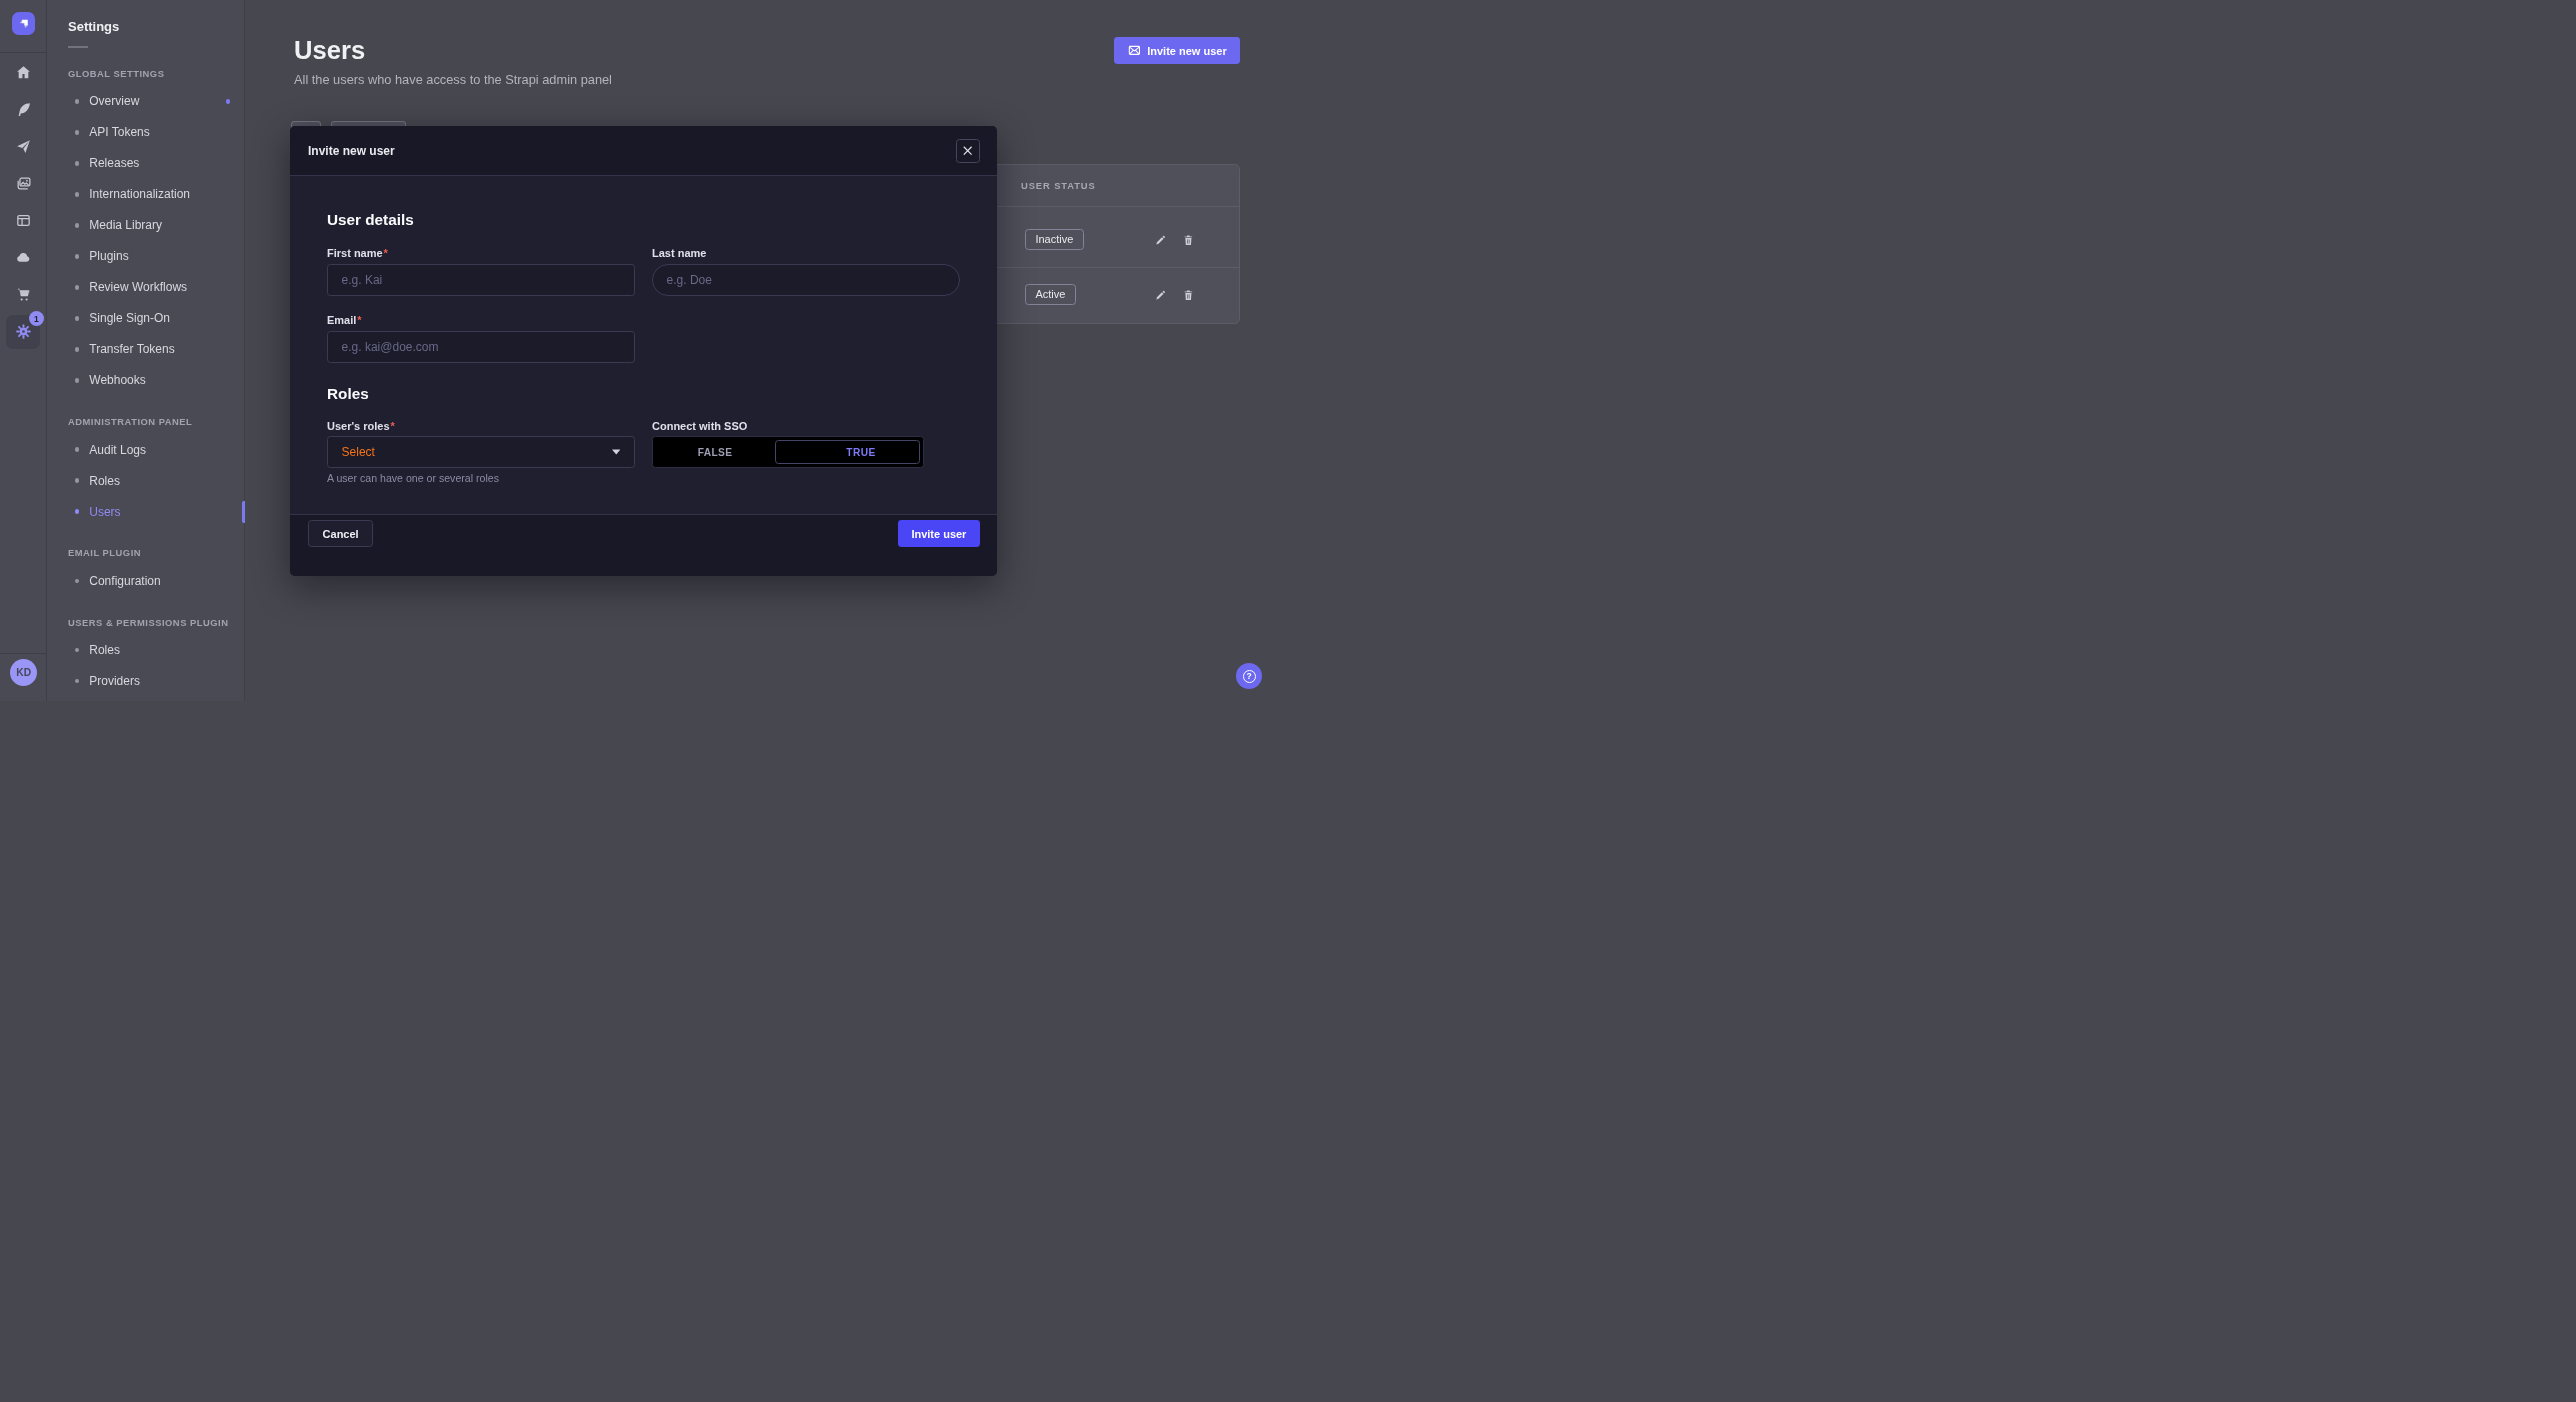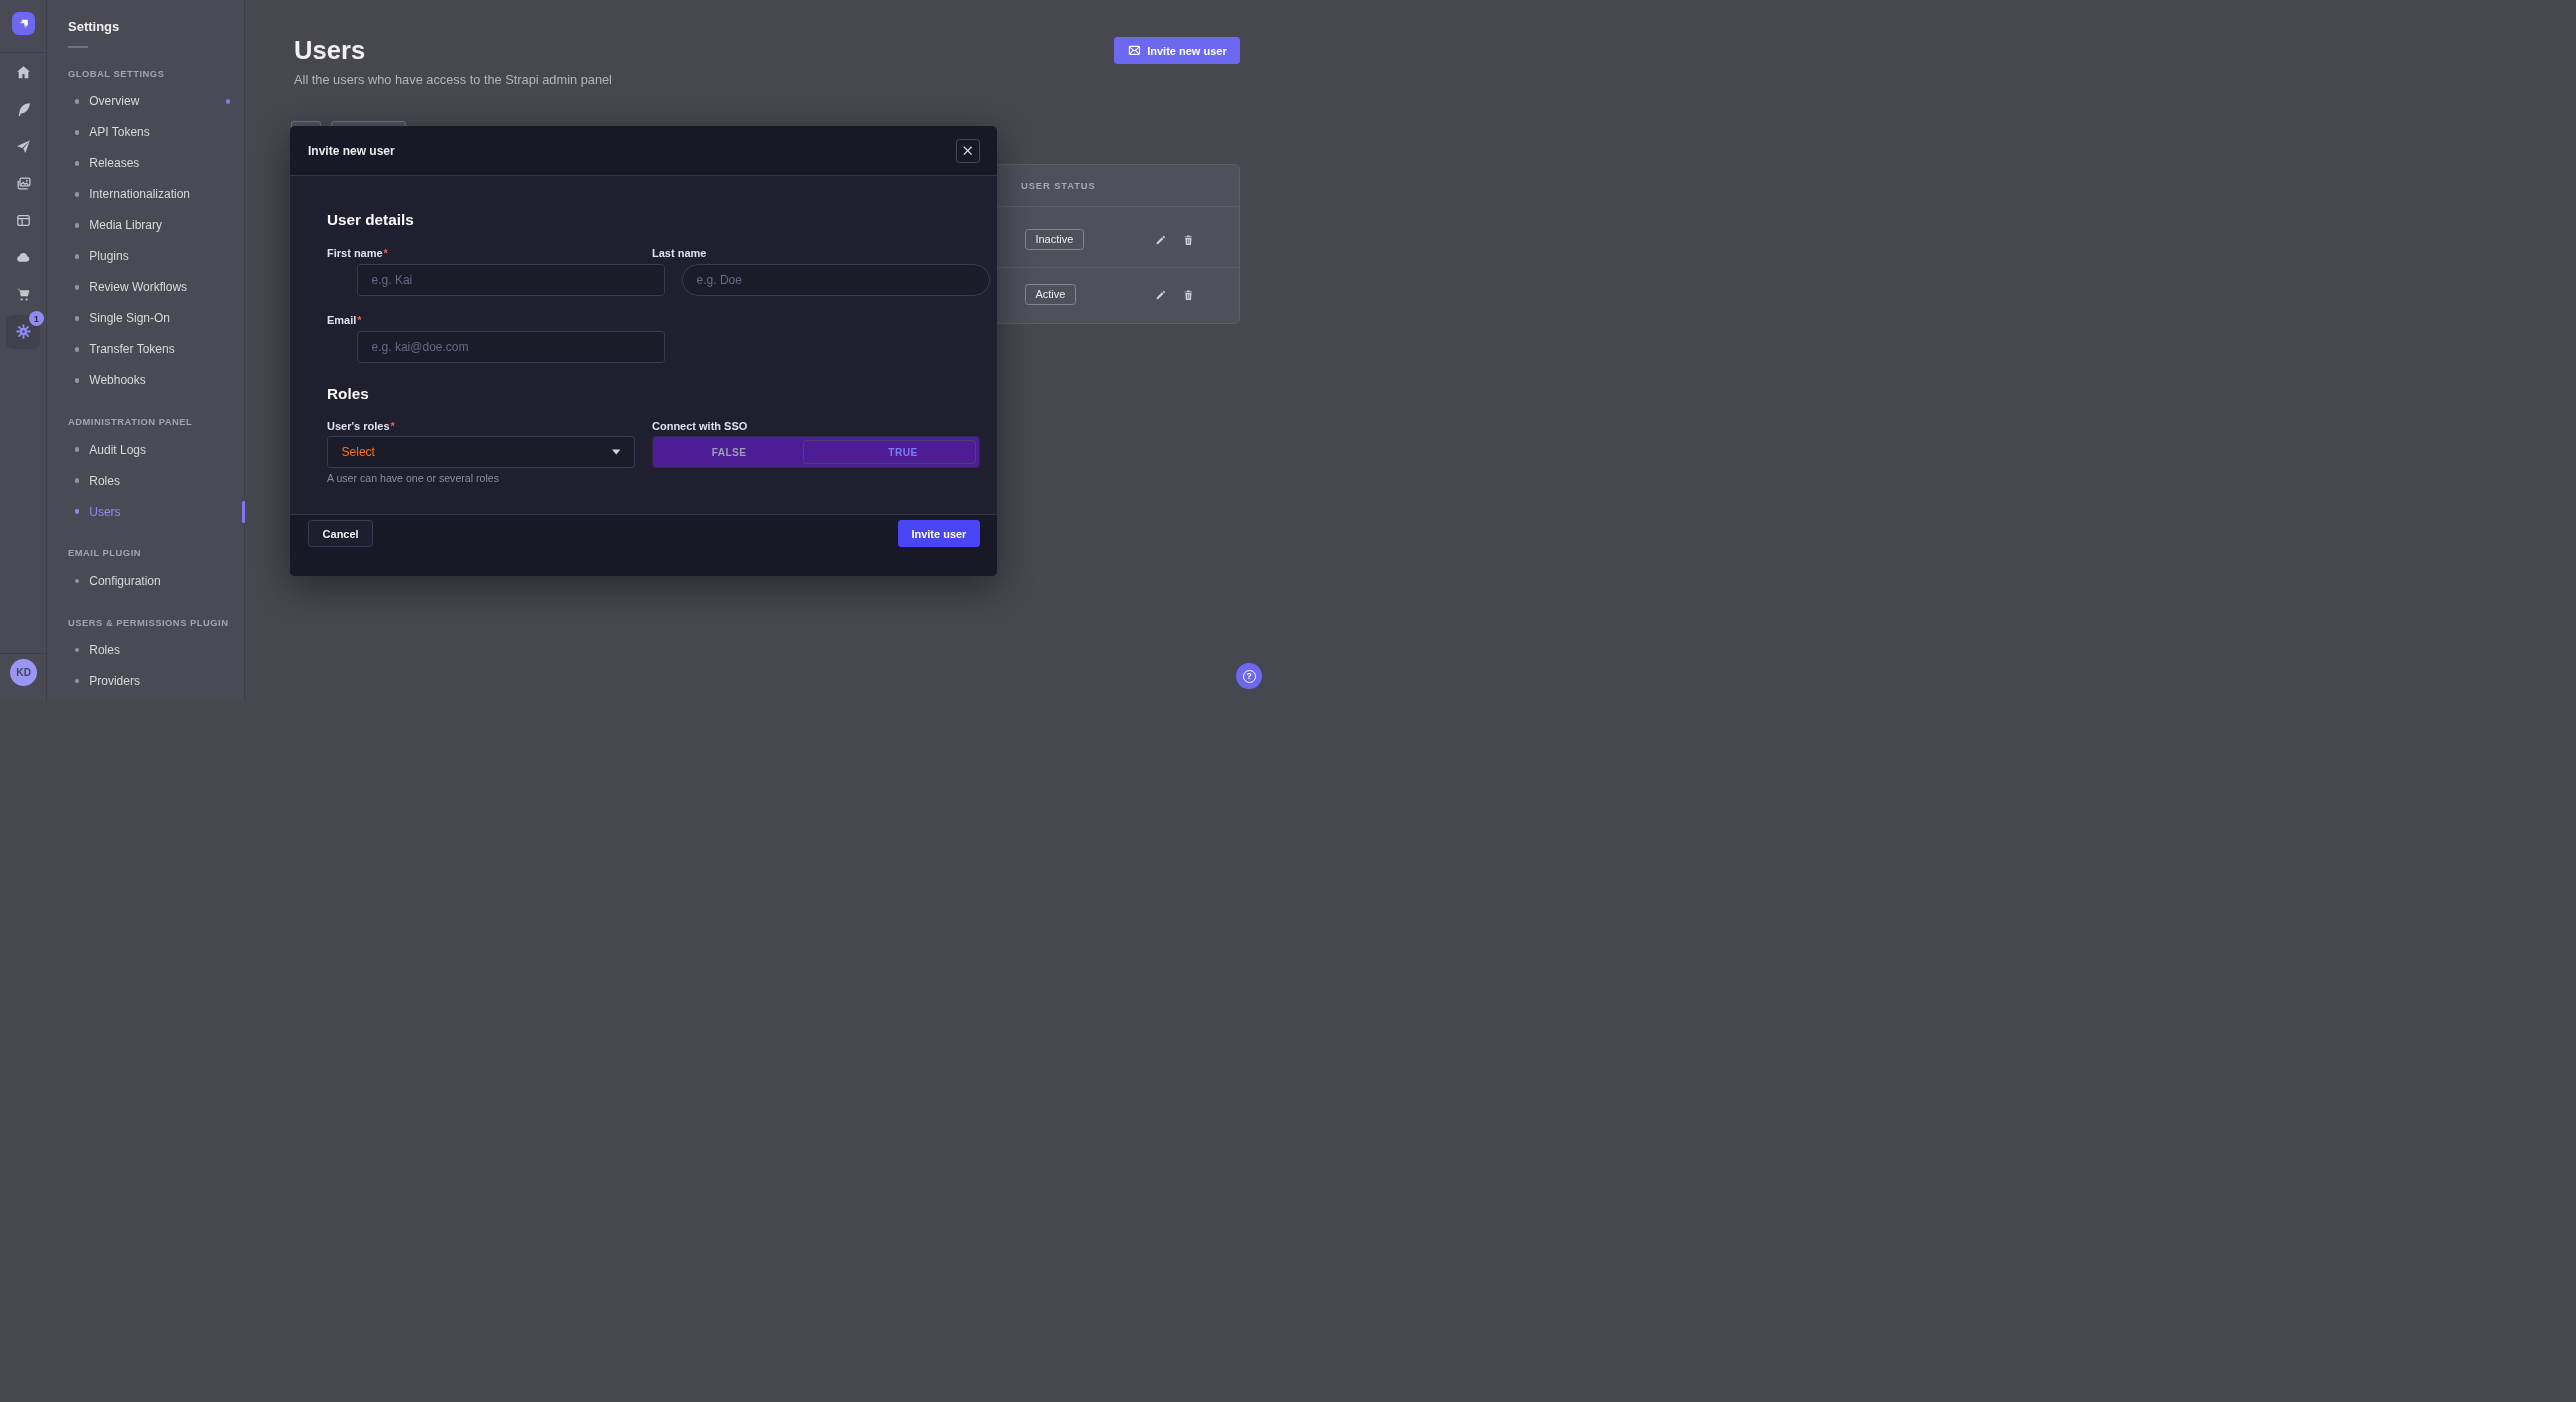--- a/index.html
+++ b/index.html
@@ -90,33 +90,33 @@
            background:transparent; border:0.9px solid #45455c; border-radius:3.4px; color:#dcdce4;
            display:flex; align-items:center; justify-content:center; cursor:pointer; }
   .modal-close svg { width:9.4px; height:9.4px; }
   .modal-body { position:absolute; left:0; top:50px; width:100%; height:354px; background:#1f1f30; }
 
   .m-heading { position:absolute; left:37px; font-size:15.3px; font-weight:700; color:#fbfbfd; }
   .f-label { position:absolute; font-size:11px; font-weight:600; color:#e0e0ea; }
   .req { color:#ee5e52; margin-left:0.9px; }
   .t-input { position:absolute; height:32px; width:308px; background:#1b1b2a;
              border:0.9px solid #3a3a52; border-radius:3.4px; padding:0 13.6px; font-size:12px;
-             color:#e0e0ea; font-family:inherit;margin-left:30px; }
+             color:#e0e0ea; font-family:inherit; }
   .t-input::placeholder { color:#686887; opacity:1; }
   .col1 { left:37px; } .col2 { left:362px; }
 
   .select-box { position:absolute; left:37px; top:310px; width:308px; height:32px;
              background:#1b1b2a; border:0.9px solid #3a3a52; border-radius:3.4px; display:flex;
              align-items:center; justify-content:space-between; padding:0 13.6px; cursor:pointer; }
   .select-box .sel-text { font-size:12px; color:#f97316; }
   .select-box svg { width:8.5px; height:6px; color:#d3d3de; }
   .helper { position:absolute; left:37px; top:347px; font-size:10.6px; color:#8b8ba3; }
 
-  .toggle { position:absolute; left:362px; top:310px; width:328px; height:32px;
-            background:#4c1d95; border:0.9px solid #2c2c44; border-radius:3.4px; display:flex;
+  .toggle { position:absolute; left:362px; top:310px; width:272px; height:32px;
+            background:#000000; border:0.9px solid #2c2c44; border-radius:3.4px; display:flex;
             padding:2.6px; }
   .toggle-opt { flex:1; display:flex; align-items:center; justify-content:center;
             font-size:10.2px; font-weight:700; letter-spacing:0.4px; cursor:pointer;
             border-radius:3.4px; color:#9d9db3; border:0.9px solid transparent; }
   .toggle-opt.selected { border-color:#45456b; color:#7f7af8;padding-left:27px; }
 
   .modal-footer { position:absolute; left:0; bottom:0; width:100%; height:62px;
             background:#181826; border-top:0.9px solid #33334a; border-radius:0 0 5.1px 5.1px;
             display:flex; justify-content:space-between; padding:5.1px 17px 0 18px; }
   .btn { height:27px; border-radius:3.4px; font-size:11px; font-weight:600; cursor:pointer;

